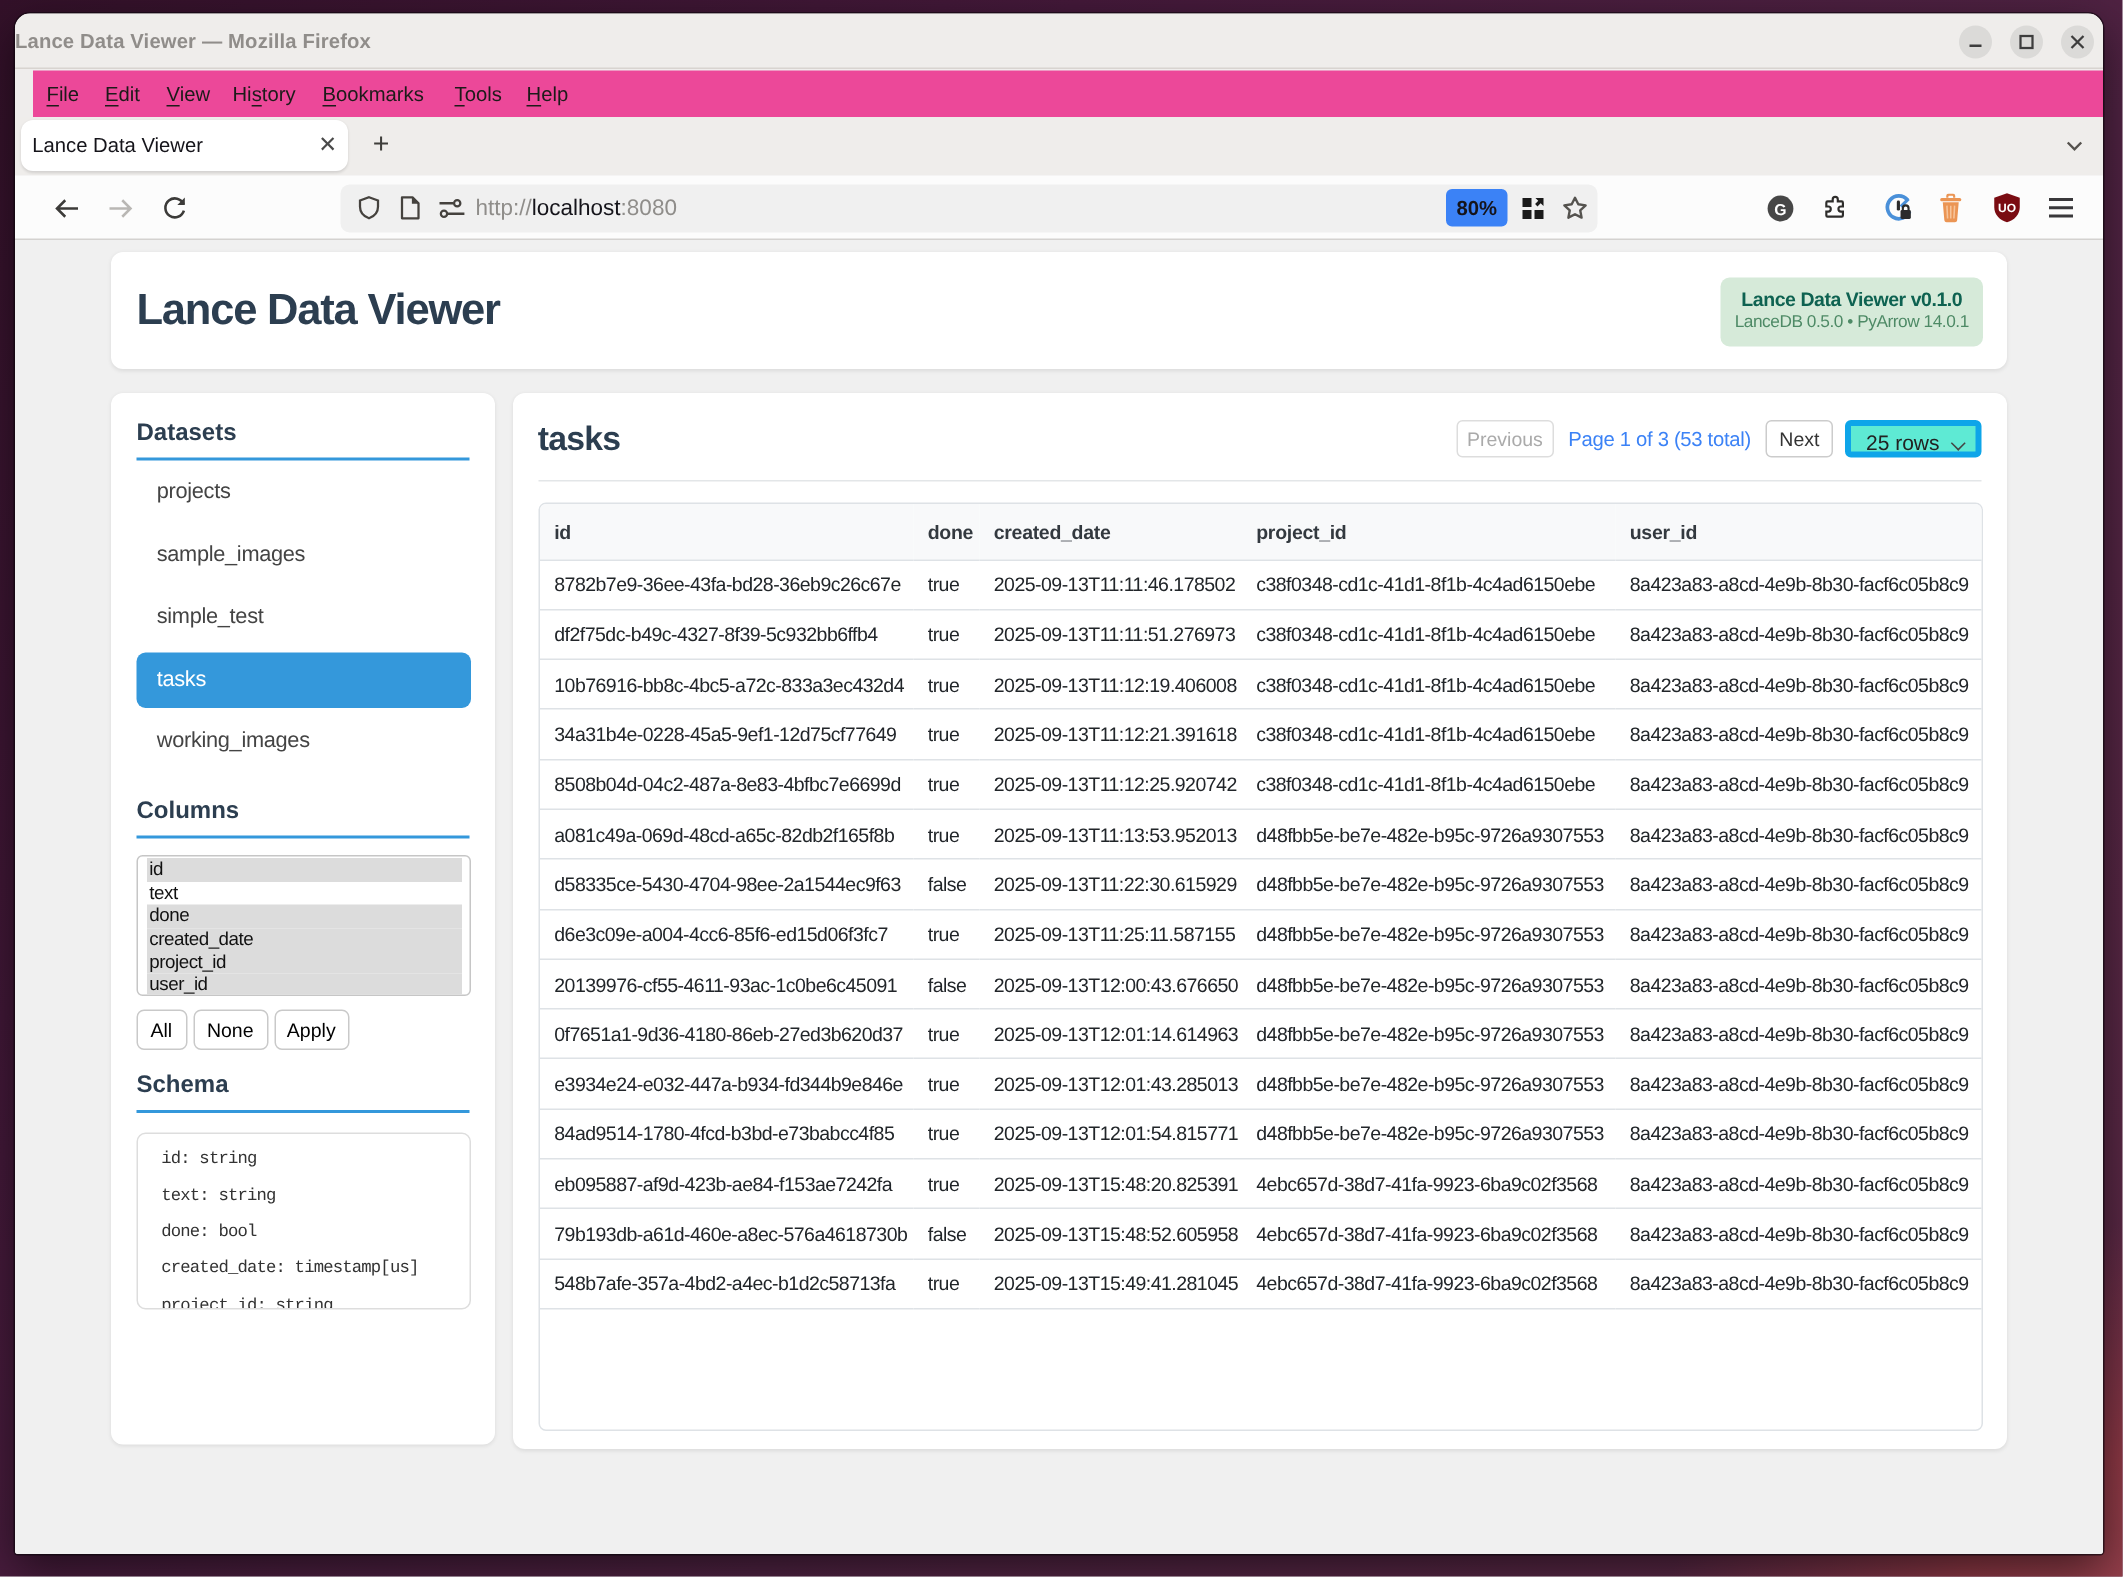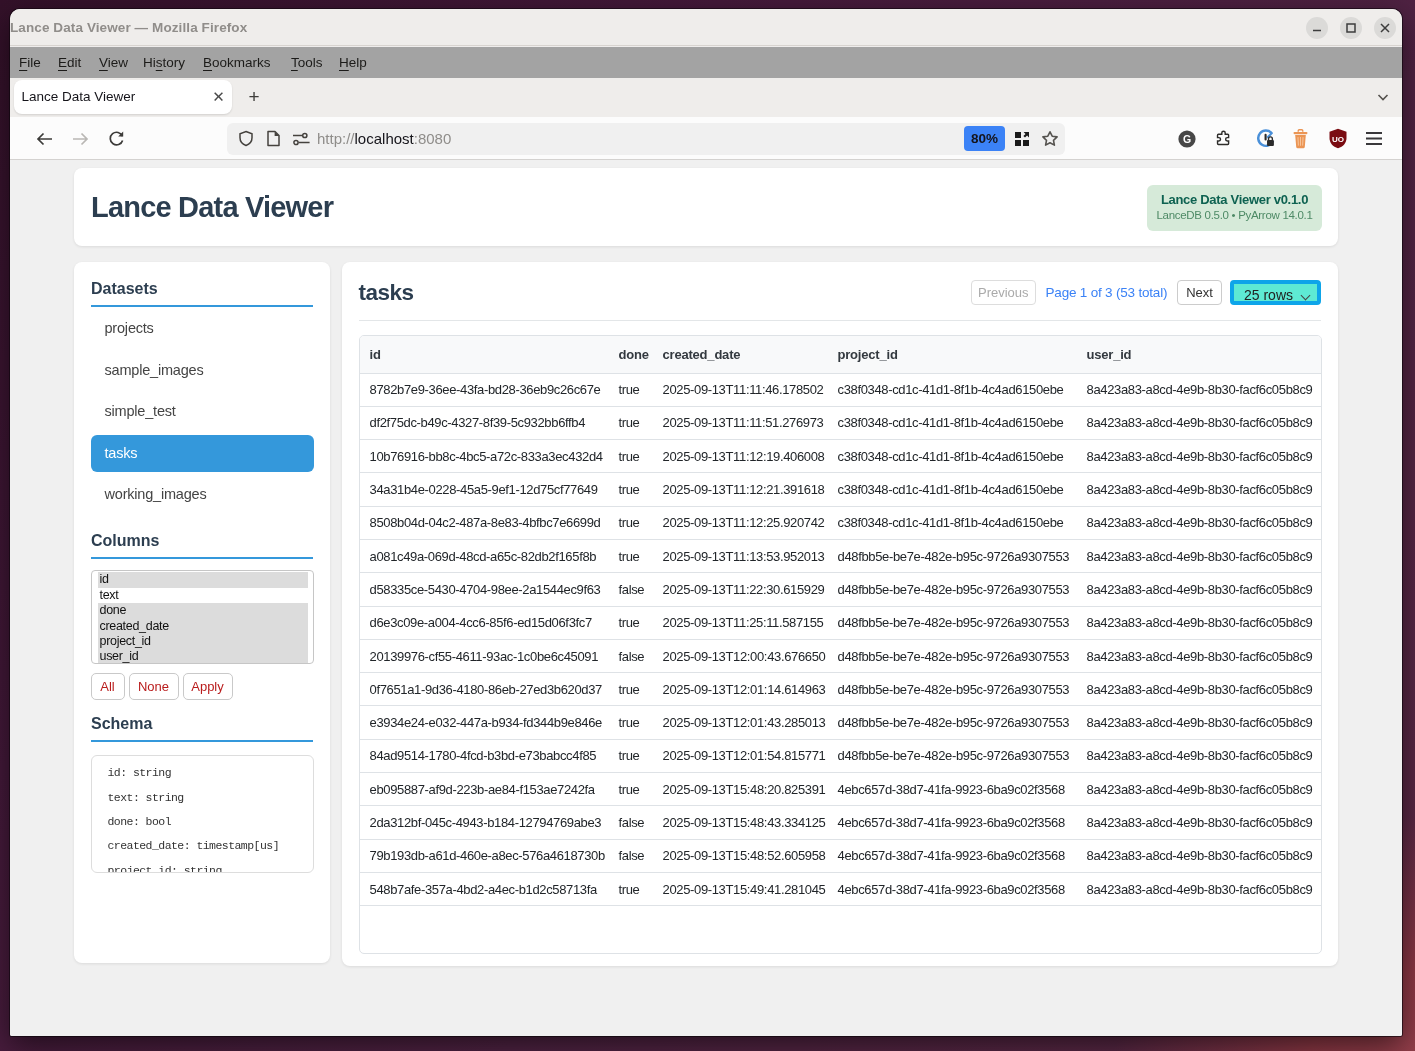--- a/index.html
+++ b/index.html
@@ -7,21 +7,21 @@
  background:radial-gradient(ellipse 560px 450px at 103% 104%,#97434e 0%,#8d3845 28%,rgba(120,45,60,0) 62%),linear-gradient(133deg,#331129 0%,#44193a 30%,#502343 62%,#5d2a46 100%);}
 .window{position:absolute;left:10px;top:9px;width:1392px;height:1027px;border-radius:10px 10px 2px 2px;
  background:#efedec;box-shadow:0 10px 30px rgba(0,0,0,.55),0 0 0 1px rgba(20,8,18,.65);overflow:hidden;}
 
 .titlebar{position:absolute;left:0;top:0;width:100%;height:37px;background:#efedeb;border-bottom:1px solid #d8d4d0;}
 .title{position:absolute;left:0;right:0;top:0;height:37px;line-height:37px;text-align:left;
  font-size:13.5px;font-weight:bold;color:#908d8a;letter-spacing:0.1px;}
 .wbtn{position:absolute;top:7.5px;width:22px;height:22px;border-radius:50%;background:#dbdad8;}
 .wbtn svg{position:absolute;left:50%;top:50%;transform:translate(-50%,-50%);}
 
-.menubar{position:absolute;left:0;top:38px;width:100%;height:31px;background:#a3a3a3;font-size:13.5px;color:#1c1b19;}
+.menubar{position:absolute;left:12px;top:38px;width:100%;height:31px;background:#ec4899;font-size:13.5px;color:#1c1b19;}
 .menubar span.mi{position:absolute;top:8px;}
 .menubar .ul{text-decoration:underline;text-underline-offset:2.5px;text-decoration-thickness:1px;}
 
 .tabrow{position:absolute;left:0;top:69px;width:100%;height:39px;background:#efedeb;}
 .tab{position:absolute;left:3.5px;top:1.5px;width:218px;height:34.5px;background:#fff;border-radius:8px;
  box-shadow:0 1px 2px rgba(0,0,0,.12);}
 .tab .tlabel{position:absolute;left:8px;top:9px;font-size:13.5px;color:#15141a;}
 .tab .tclose{position:absolute;right:3px;top:7px;width:20px;height:20px;color:#4a4a4a;font-size:15px;line-height:20px;text-align:center;}
 .newtab{position:absolute;left:233px;top:8px;width:22px;height:22px;color:#3f3e3b;font-size:19px;line-height:21px;text-align:center;font-weight:400;}
 .tabchev{position:absolute;right:12px;top:12px;color:#55524e;}
@@ -48,21 +48,21 @@
 .shead:first-child{margin-top:18.5px;}
 .navitem{margin:3.9px 16.5px 0 16.5px;height:37.5px;line-height:37.5px;border-radius:6px;padding-left:14px;
  font-size:14.5px;color:#444;letter-spacing:-0.2px;}
 .navitem.sel{background:#3498db;color:#fff;}
 .colbox{margin:11.5px 16.5px 0 16.5px;height:94px;border:1px solid #c6c6c6;border-radius:4px;background:#fff;
  padding:1px 0 0 0;overflow:hidden;}
 .opt{height:15.4px;line-height:15.4px;font-size:12.5px;letter-spacing:-0.3px;color:#111;padding-left:2px;margin:0 5px 0 6px;}
 .opt.on{background:#dcdcdc;}
 .btnrow{margin:8.5px 16.5px 0 16.5px;display:flex;gap:4px;}
 .btn{height:27px;line-height:25px;background:#fff;border:1px solid #c9c9c9;border-radius:5px;
- font-size:13px;color:#b91c1c;text-align:center;}
+ font-size:13px;color:#000000;text-align:center;}
 .schbox{margin:13px 16.5px 0 16.5px;height:118px;border:1px solid #ddd;border-radius:6px;overflow:hidden;
  padding:7.5px 0 0 16px;}
 .schbox div{font-family:"Liberation Mono",monospace;font-size:11.5px;letter-spacing:-0.55px;color:#333;
  height:24.3px;line-height:20px;white-space:nowrap;}
 #maincard{left:331.5px;top:101.5px;width:996.5px;height:704.5px;}
 #maincard h2{position:absolute;left:17px;top:18px;font-size:22.5px;color:#2c3e50;letter-spacing:-0.5px;}
 .hrule{position:absolute;left:17px;top:58.5px;width:962.5px;border-top:1px solid #e3e6e8;}
 .pager{position:absolute;right:17px;top:18px;height:25px;display:flex;align-items:center;}
 .pbtn{height:25px;line-height:23px;background:#fff;border:1px solid #ccc;border-radius:4px;font-size:13px;
  color:#333;padding:0 8px;}
@@ -356,30 +356,23 @@
                 <td>8a423a83-a8cd-4e9b-8b30-facf6c05b8c9</td>
               </tr>
 <tr>
                 <td>84ad9514-1780-4fcd-b3bd-e73babcc4f85</td>
                 <td>true</td>
                 <td>2025-09-13T12:01:54.815771</td>
                 <td>d48fbb5e-be7e-482e-b95c-9726a9307553</td>
                 <td>8a423a83-a8cd-4e9b-8b30-facf6c05b8c9</td>
               </tr>
 <tr>
-                <td>eb095887-af9d-223b-ae84-f153ae7242fa</td>
+                <td>eb095887-af9d-423b-ae84-f153ae7242fa</td>
                 <td>true</td>
                 <td>2025-09-13T15:48:20.825391</td>
-                <td>4ebc657d-38d7-41fa-9923-6ba9c02f3568</td>
-                <td>8a423a83-a8cd-4e9b-8b30-facf6c05b8c9</td>
-              </tr>
-<tr>
-                <td>2da312bf-045c-4943-b184-12794769abe3</td>
-                <td>false</td>
-                <td>2025-09-13T15:48:43.334125</td>
                 <td>4ebc657d-38d7-41fa-9923-6ba9c02f3568</td>
                 <td>8a423a83-a8cd-4e9b-8b30-facf6c05b8c9</td>
               </tr>
 <tr>
                 <td>79b193db-a61d-460e-a8ec-576a4618730b</td>
                 <td>false</td>
                 <td>2025-09-13T15:48:52.605958</td>
                 <td>4ebc657d-38d7-41fa-9923-6ba9c02f3568</td>
                 <td>8a423a83-a8cd-4e9b-8b30-facf6c05b8c9</td>
               </tr>

